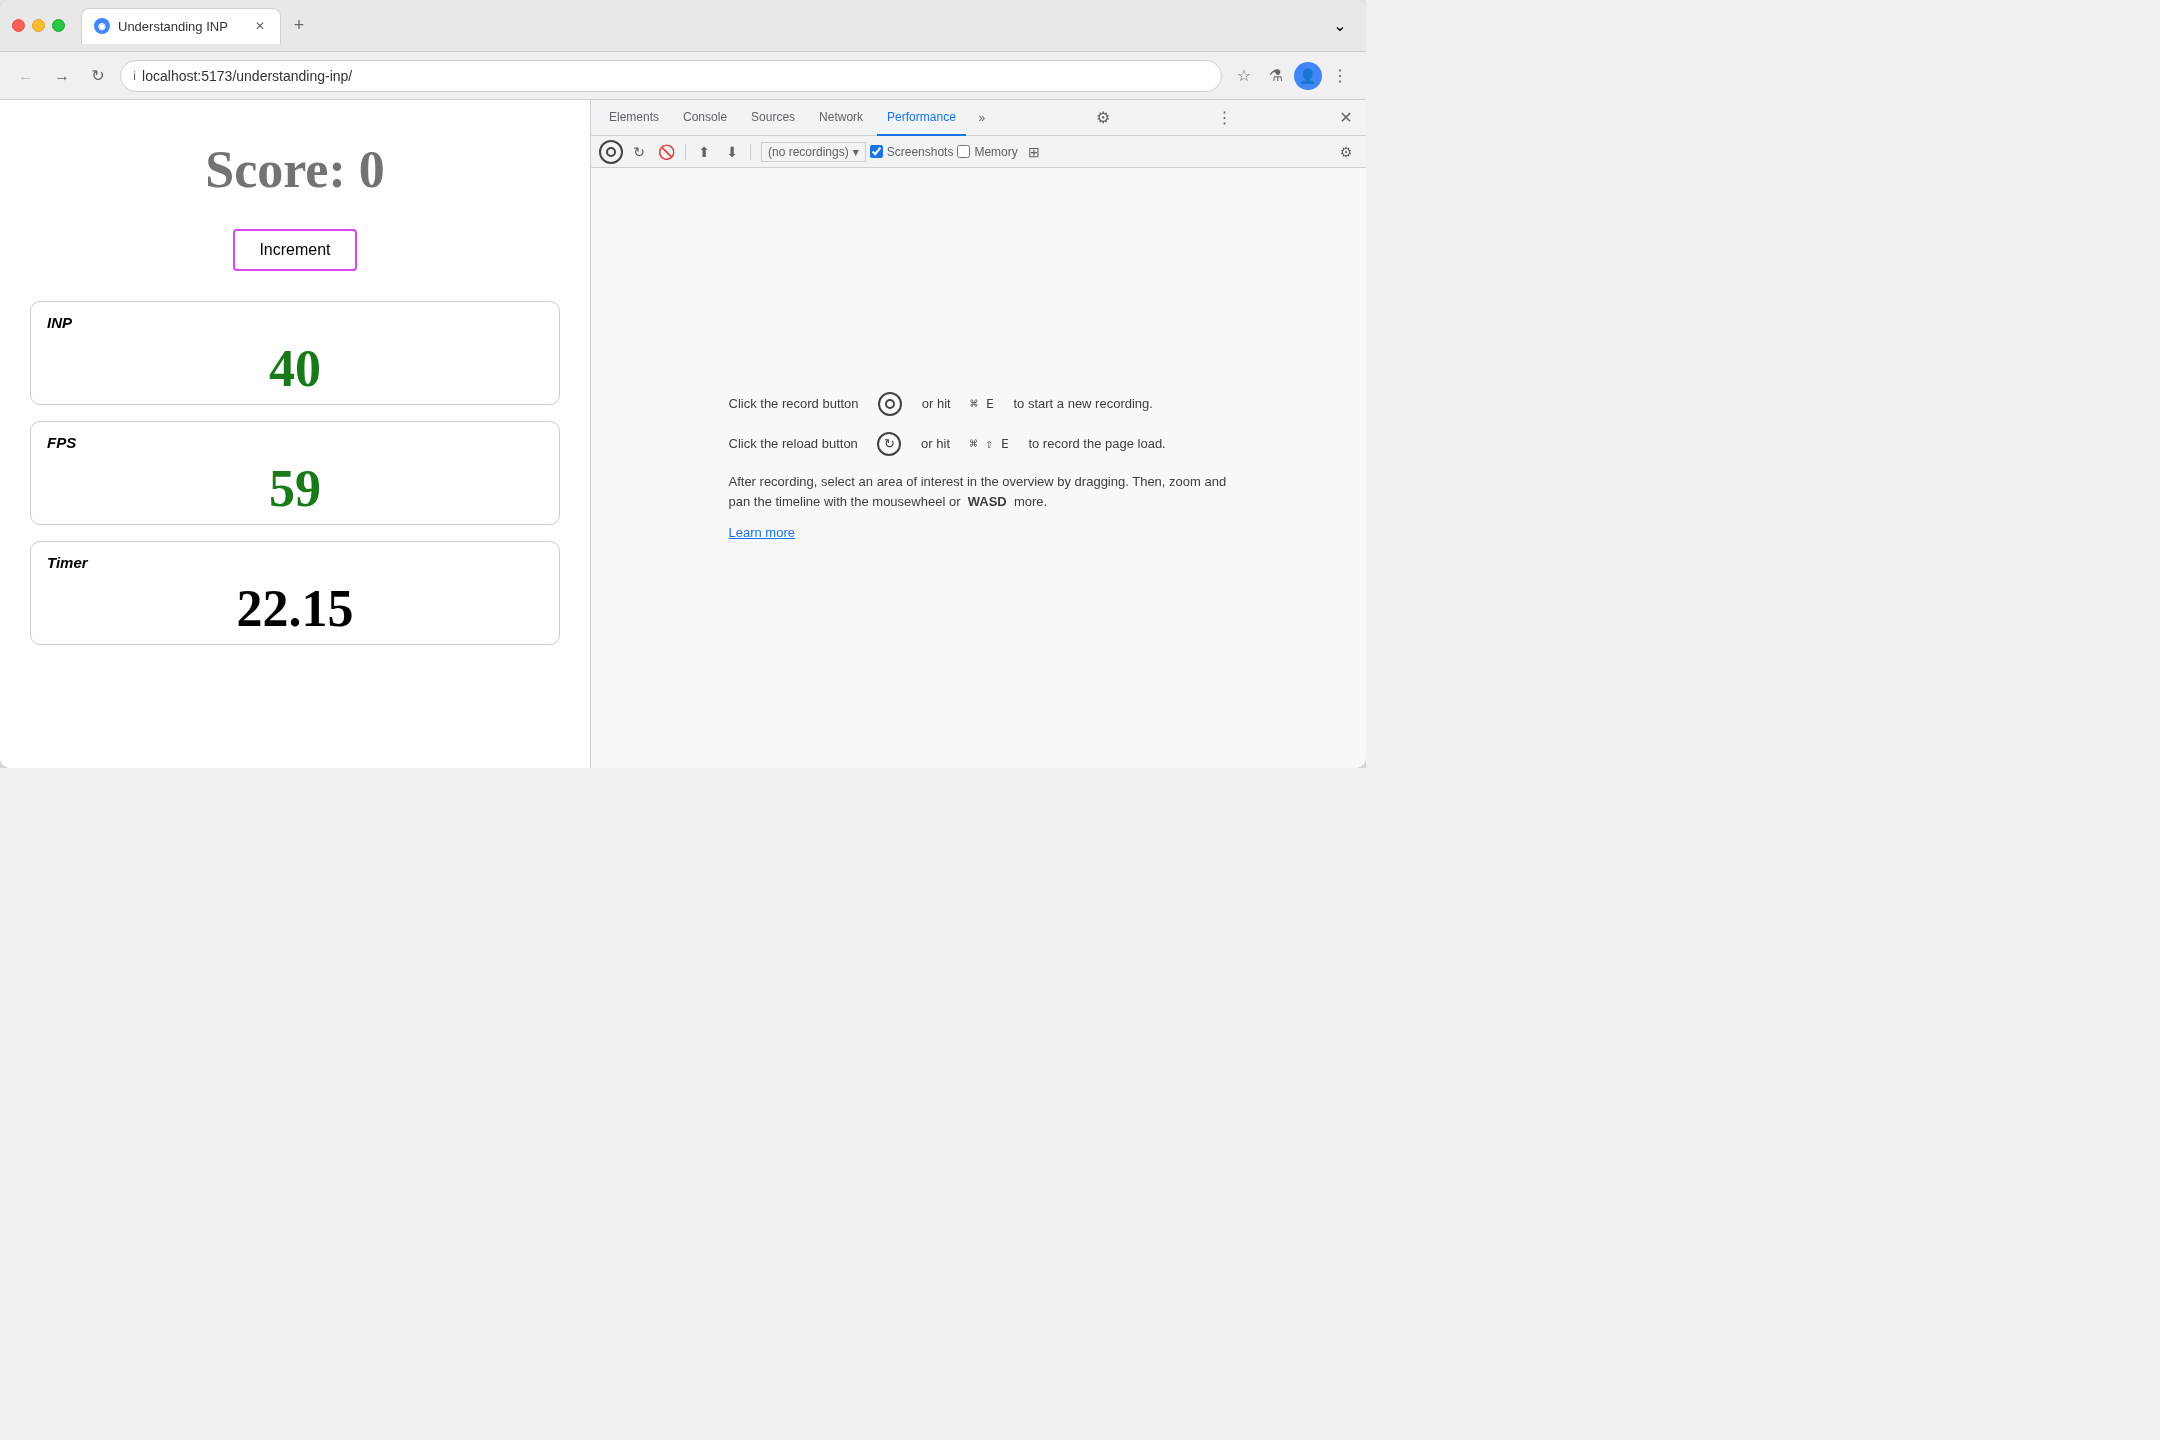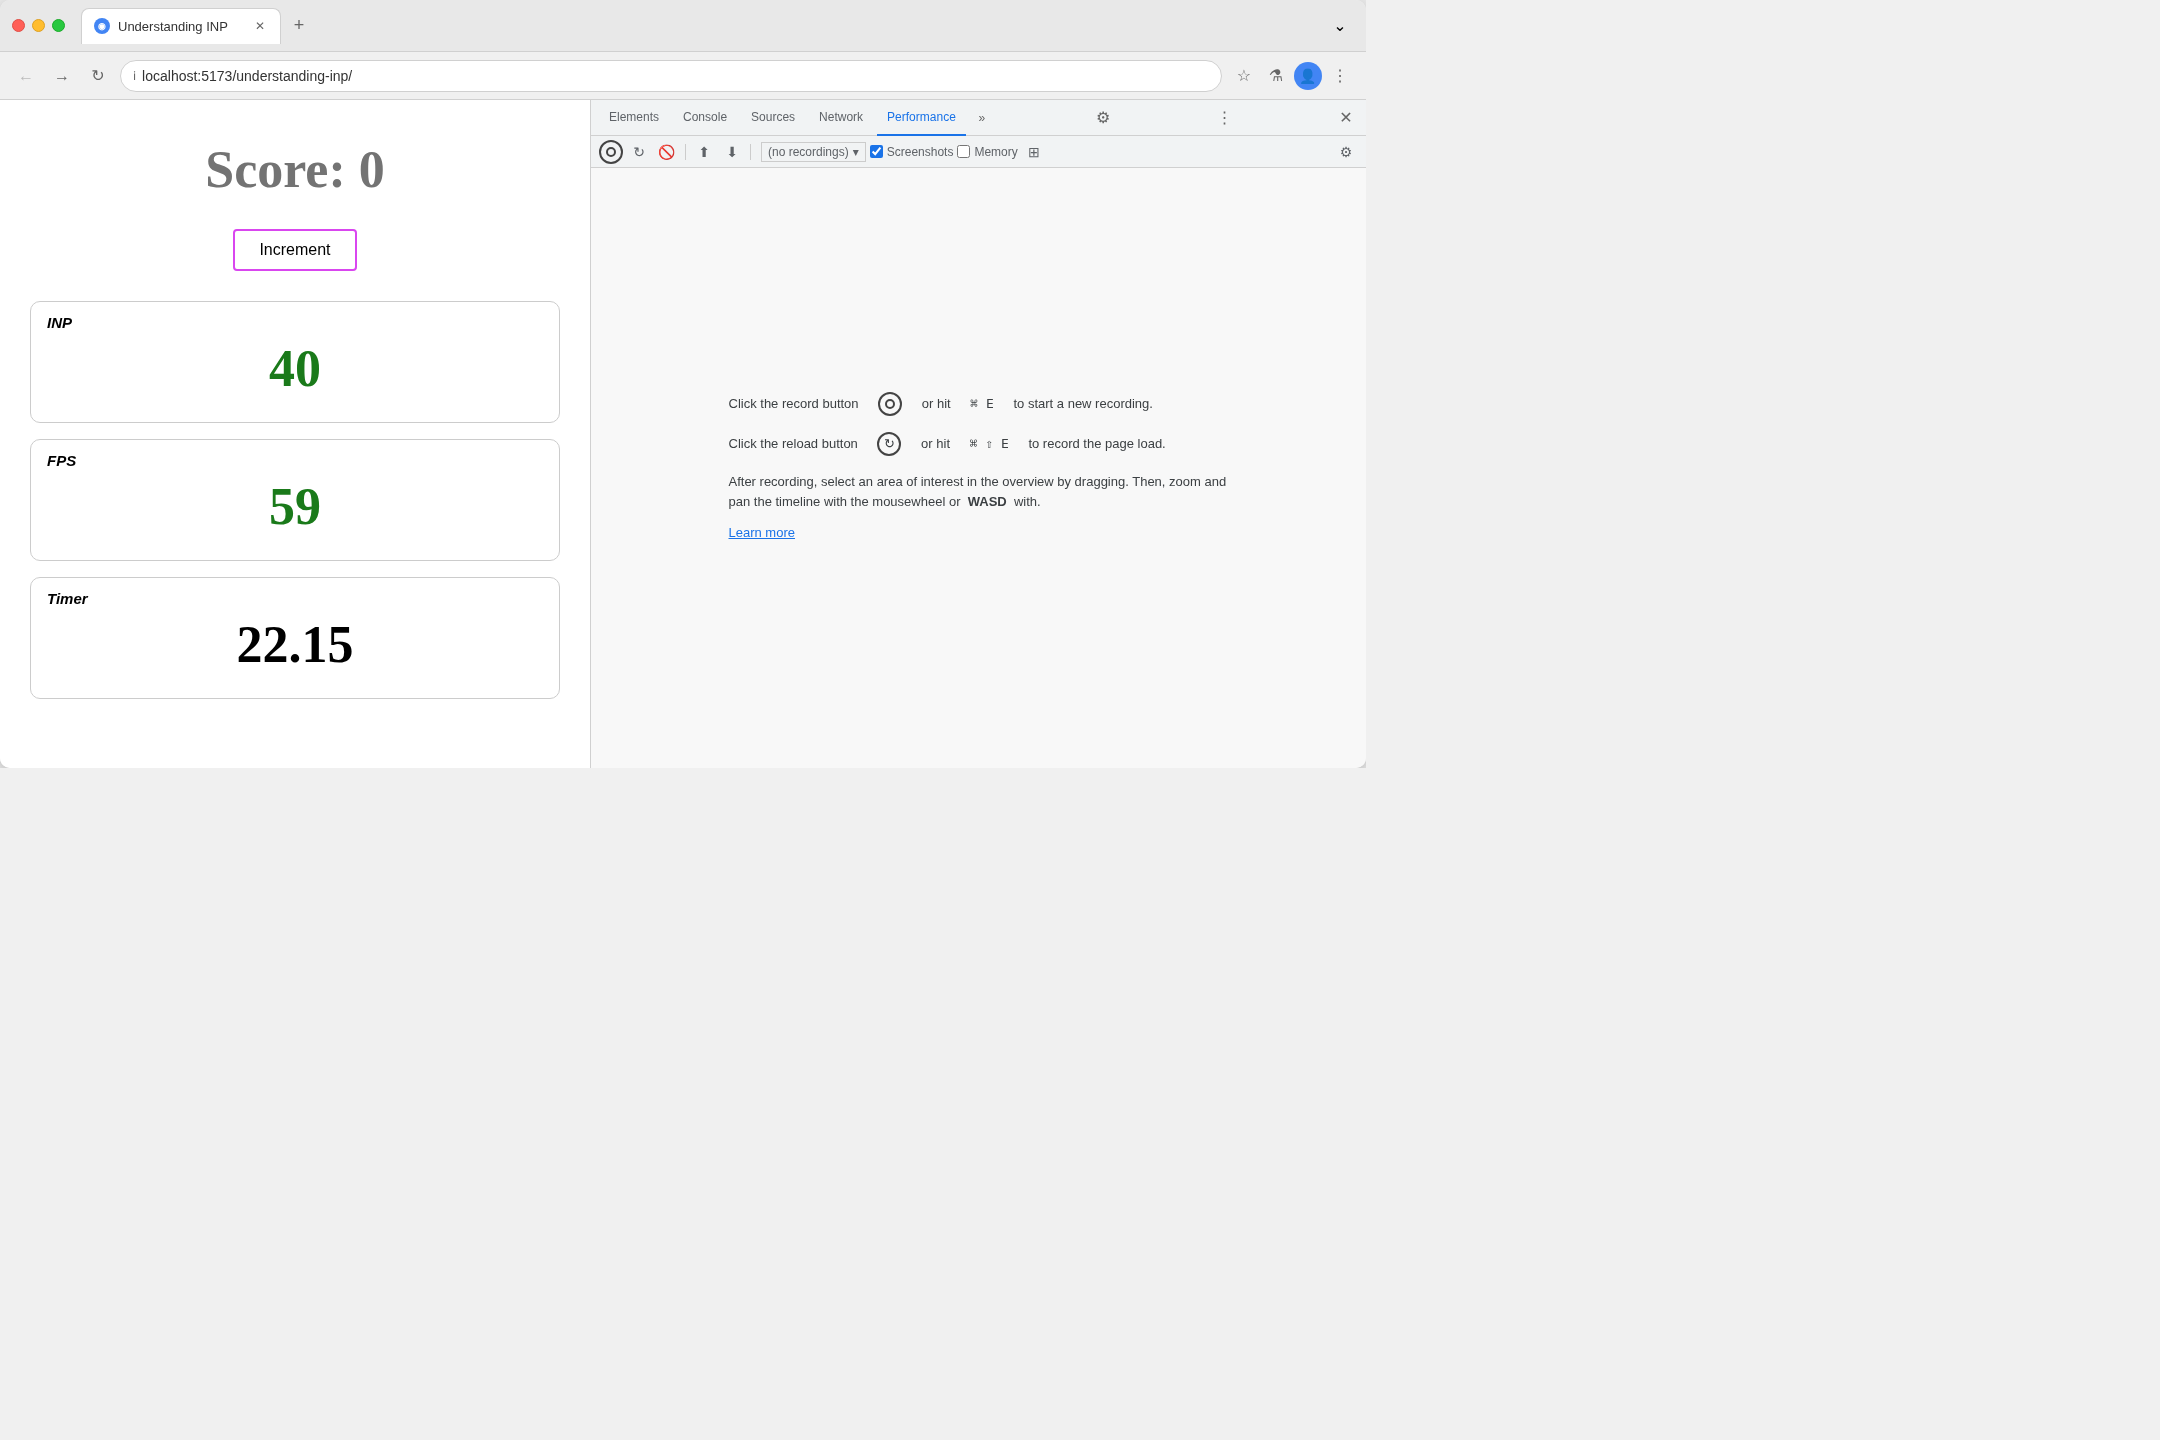--- a/index.html
+++ b/index.html
@@ -225,21 +225,21 @@
       background: white;
       border: 2px solid #d946ef;
       border-radius: 4px;
       cursor: pointer;
       font-family: inherit;
     }
 
     .metric-card {
       border: 1.5px solid #ccc;
       border-radius: 10px;
-      padding: 12px 16px 24px;
+      padding: 12px 16px 6px;
       margin-bottom: 16px;
       position: relative;
     }
 
     .metric-label {
       font-size: 15px;
       font-weight: 700;
       font-style: italic;
       color: #000;
       margin-bottom: 8px;
@@ -605,21 +605,21 @@
             <span>or hit</span>
             &nbsp;
             <span class="kbd">⌘ ⇧ E</span>
             &nbsp;
             <span>to record the page load.</span>
           </div>
 
           <p class="instruction-text-block">
             <span>After recording, select an area of interest in the overview by dragging. Then, zoom and pan the timeline with the mousewheel or</span>
             &nbsp;<strong>WASD</strong>&nbsp;
-            <span>with.</span>
+            <span>more.</span>
           </p>
 
           <a class="learn-more-link">Learn more</a>
         </div>
       </div>
 
     </div>
   </div>
 </div>
 

